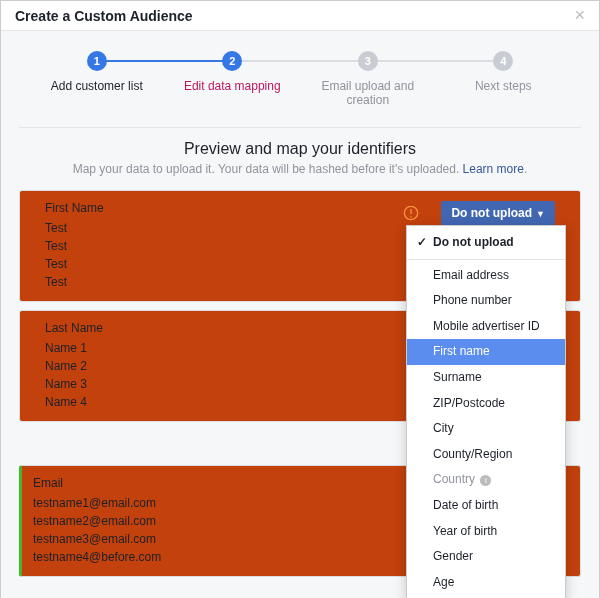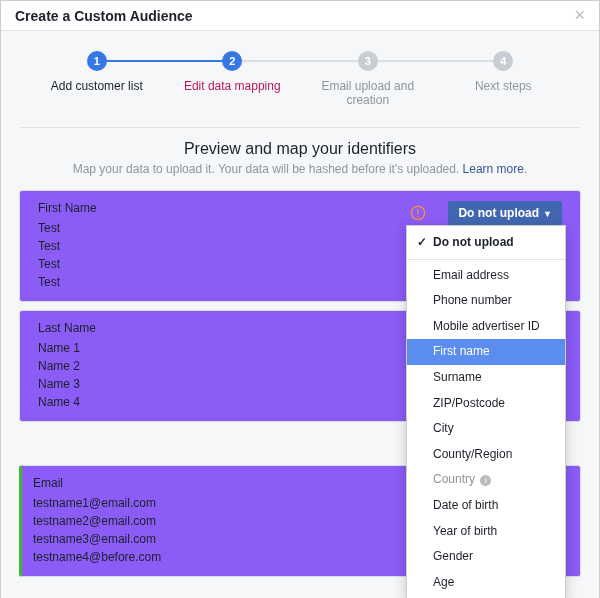--- a/index.html
+++ b/index.html
@@ -21,21 +21,21 @@
 .line.active { background: #3578e5; }
 .l1 { left: 17%; width: 22%; }
 .l2 { left: 39%; width: 22%; }
 .l3 { left: 61%; width: 22%; }
 .sep { border: none; border-top: 1px solid #e5e5e5; margin: 4px 18px; }
 .preview-h { text-align: center; padding: 8px 20px 4px; }
 .preview-h h2 { font-size: 16px; color: #1d2129; font-weight: normal; margin-bottom: 4px; }
 .preview-h p { font-size: 12px; color: #90949c; }
 .preview-h a { color: #365899; cursor: pointer; }
 .cols { padding: 10px 18px; }
-.colcard { background: #8b5cf6; border: 1px solid #dadde1; border-radius: 3px; margin-bottom: 8px; padding: 10px 18px; display: flex; justify-content: space-between; align-items: flex-start; position: relative; }
+.colcard { background: #c2410c; border: 1px solid #dadde1; border-radius: 3px; margin-bottom: 8px; padding: 10px 25px; display: flex; justify-content: space-between; align-items: flex-start; position: relative; }
 .colcard.ok { border-left: 3px solid #42b72a; padding-left: 11px; margin-top: 43px; }
 .colcard .data { flex: 1; }
 .colcard .data .head { font-size: 12px; color: #1d2129; margin-bottom: 4px; }
 .colcard .data .row { font-size: 12px; color: #1d2129; line-height: 1.5; }
 .colcard .right { display: flex; align-items: center; gap: 22px; }
 .status { width: 16px; height: 16px; }
 .warn { color: #f7923b; }
 .okmark { color: #42b72a; }
 .selbtn { background: #4267b2; color: #fff; border: none; padding: 5px 10px; font-size: 12px; font-weight: bold; border-radius: 2px; cursor: pointer; white-space: nowrap; }
 .selbtn .car { font-size: 9px; margin-left: 4px; }

